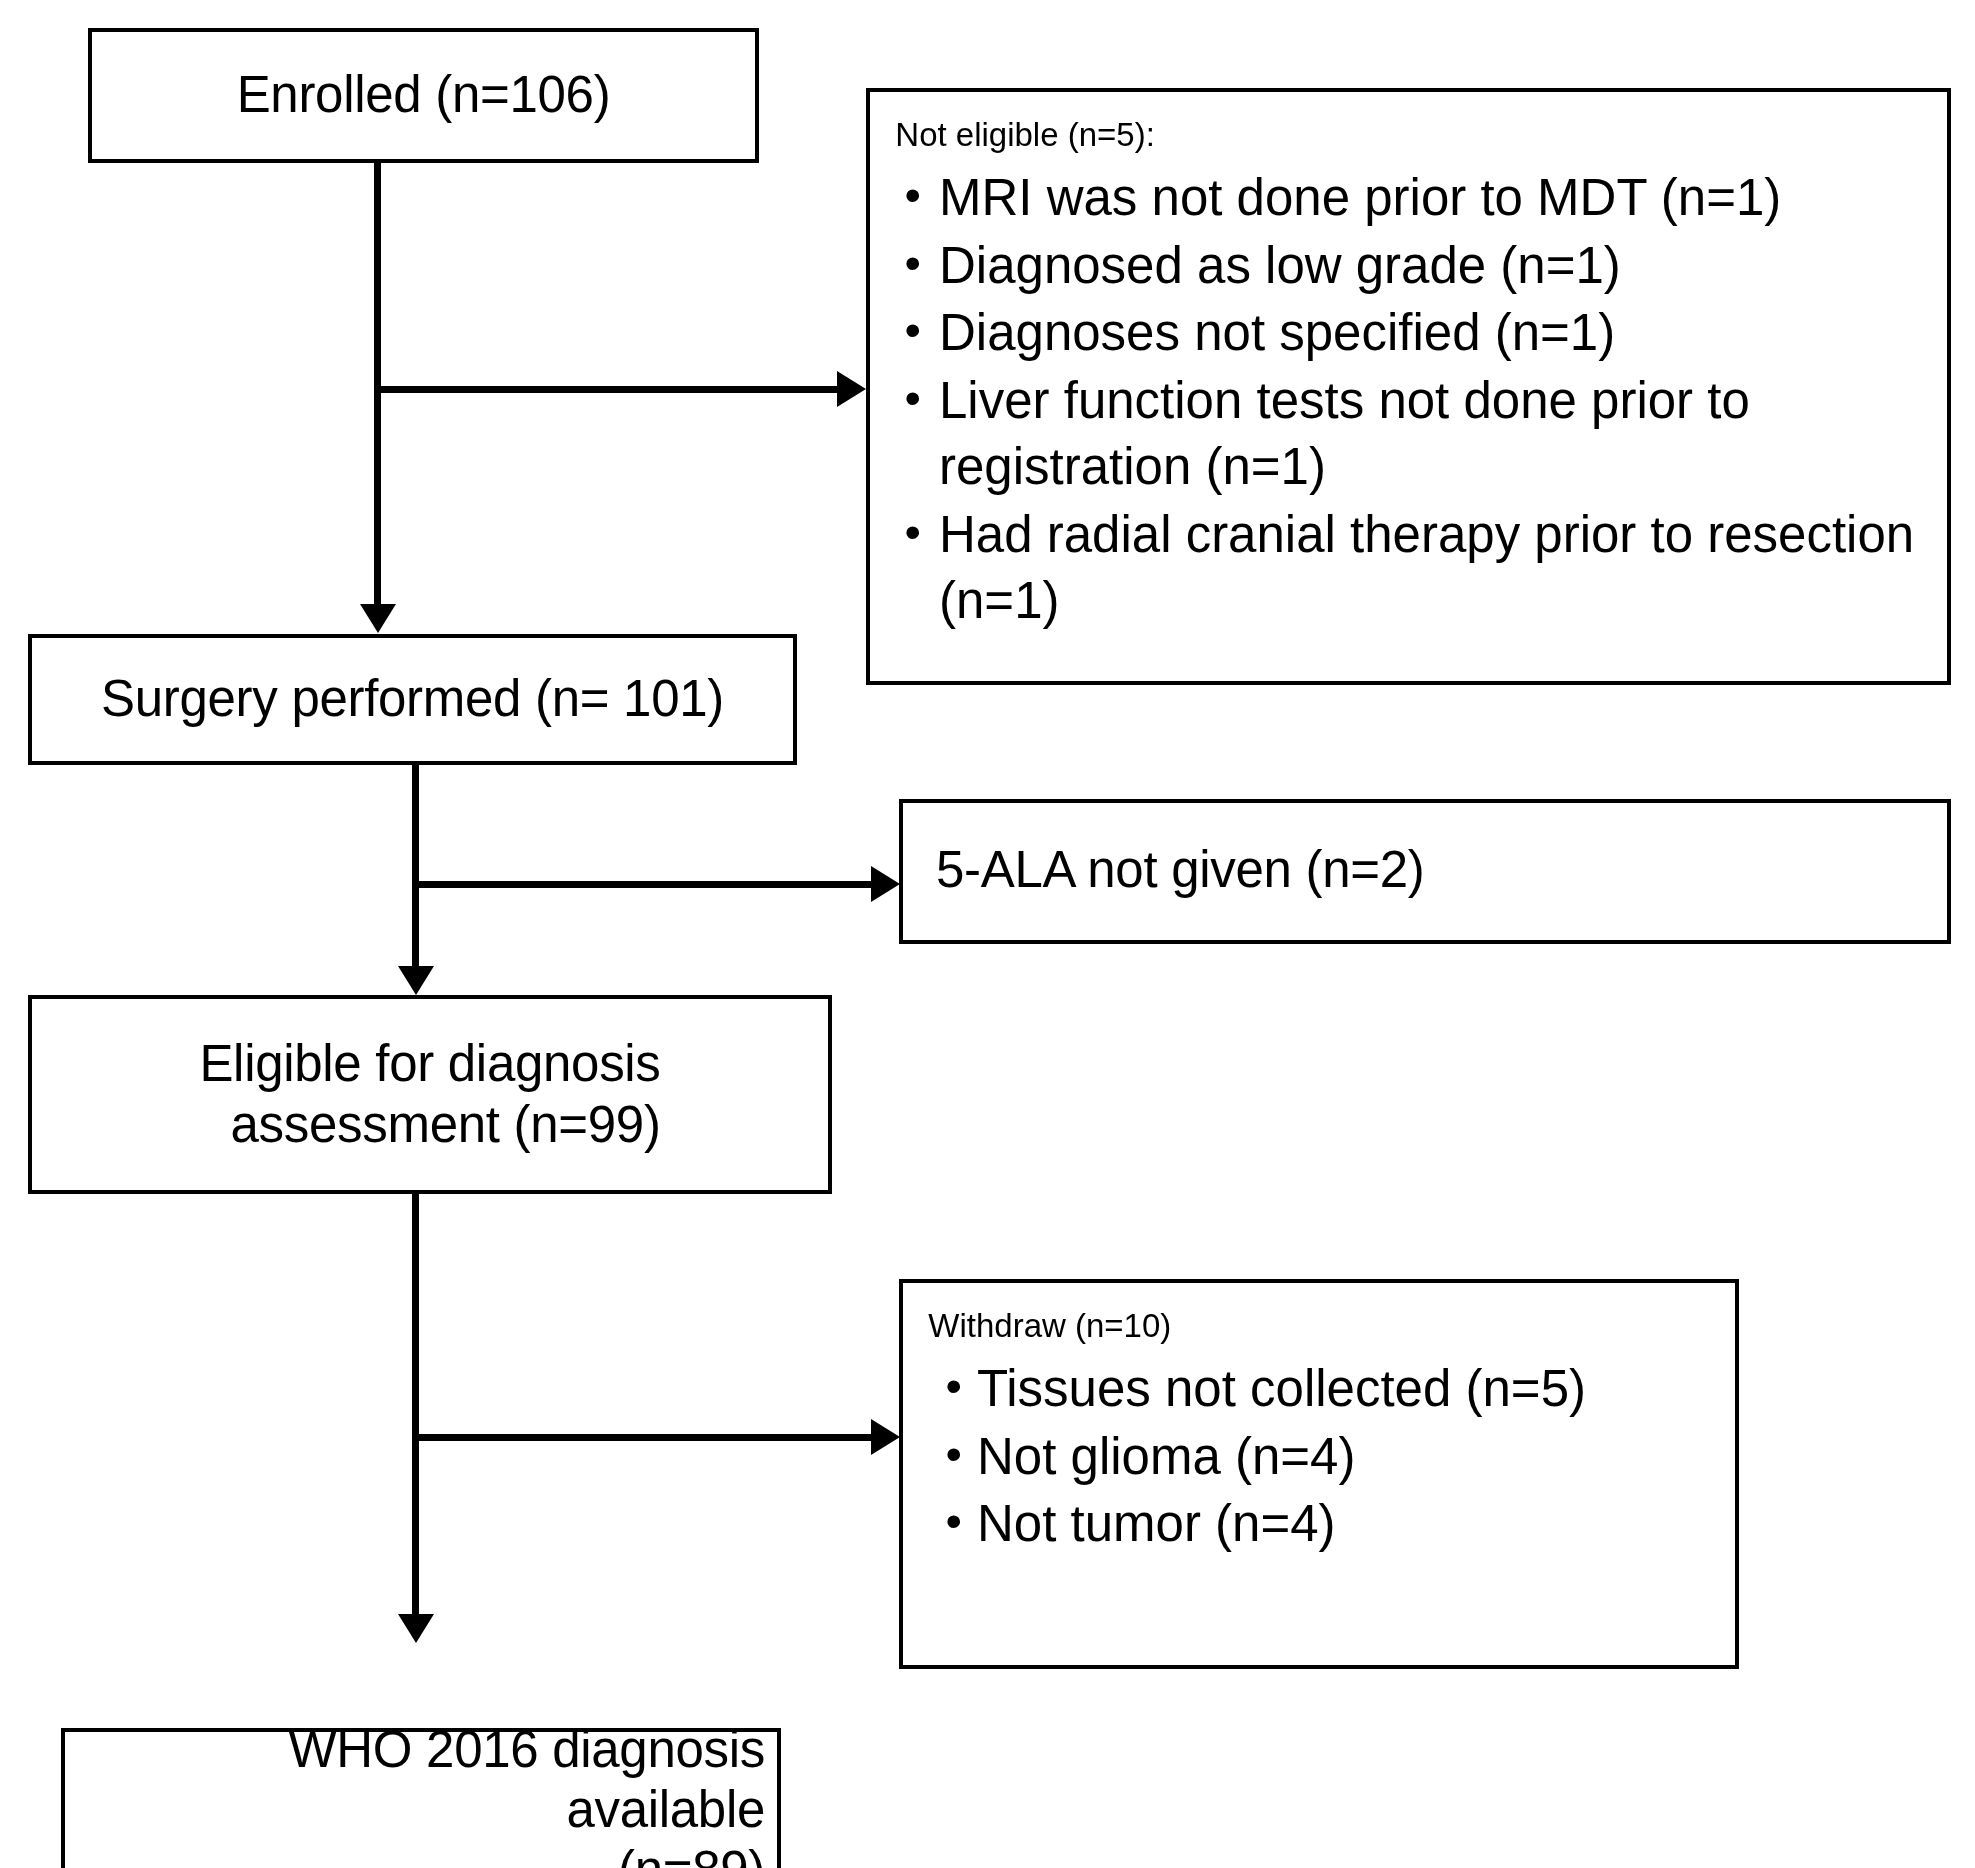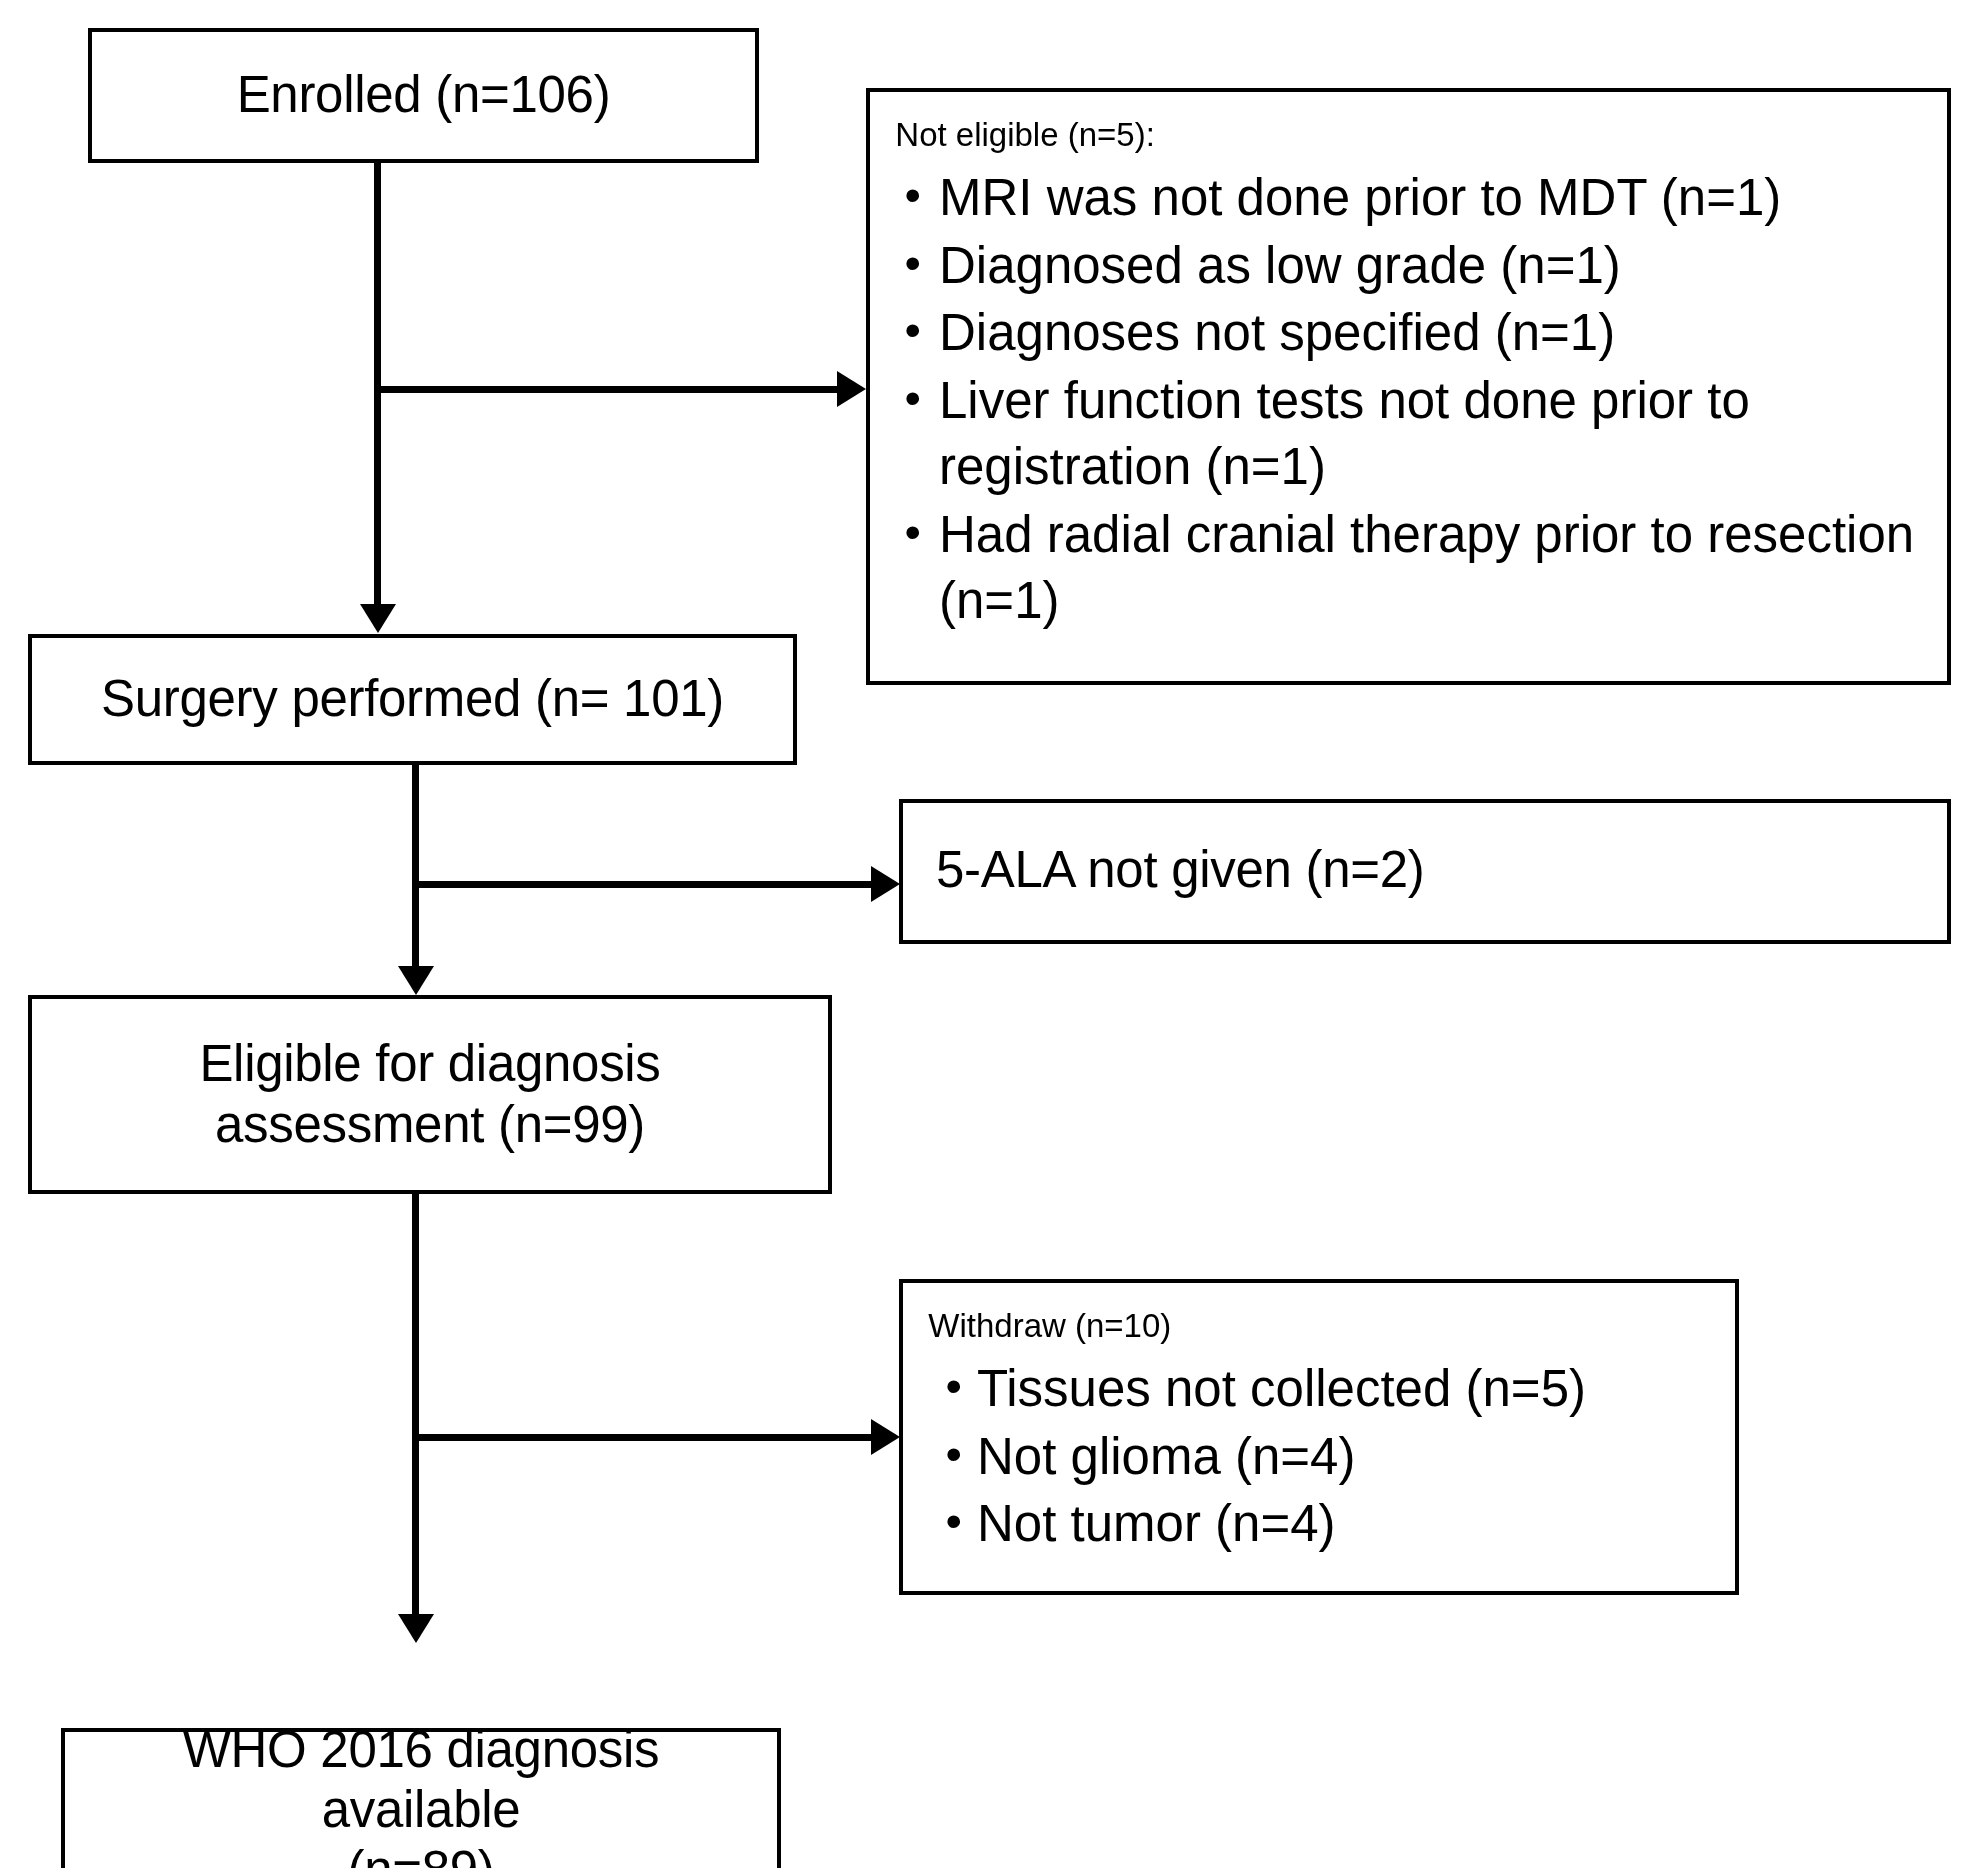--- a/index.html
+++ b/index.html
@@ -20,21 +20,21 @@
     overflow: hidden;
   }
   .node {
     position: absolute;
     box-sizing: border-box;
     border: 4px solid #000000;
     background: #ffffff;
     display: flex;
     align-items: center;
     justify-content: center;
-    text-align: center;
+    text-align: right;
     line-height: 1.18;
   }
   .node .node-text {
     display: block;
     padding: 0 12px;
     white-space: pre-line;
   }
   .node-left {
     align-items: flex-start;
     justify-content: flex-start;
@@ -137,21 +137,21 @@
 
   <div class="node node-left" style="left:899px; top:799px; width:1052px; height:145px;">
     <span class="node-text txt" style="padding-left:33px; margin-top:37px;">5-ALA not given (n=2)</span>
   </div>
 
   <div class="node" style="left:28px; top:995px; width:804px; height:199px;">
     <span class="node-text txt">Eligible for diagnosis
 assessment (n=99)</span>
   </div>
 
-  <div class="listbox" style="left:899px; top:1279px; width:840px; height:316px;">
+  <div class="listbox" style="left:899px; top:1279px; width:840px; height:390px;">
     <div class="list-title">Withdraw (n=10)</div>
     <ul class="bullets indent">
       <li>Tissues not collected (n=5)</li>
       <li>Not glioma (n=4)</li>
       <li>Not tumor (n=4)</li>
     </ul>
   </div>
 
   <div class="node" style="left:28px; top:1728px; width:720px; height:204px;margin-left:33px;">
     <span class="node-text txt" style="margin-top:-40px;">WHO 2016 diagnosis available

